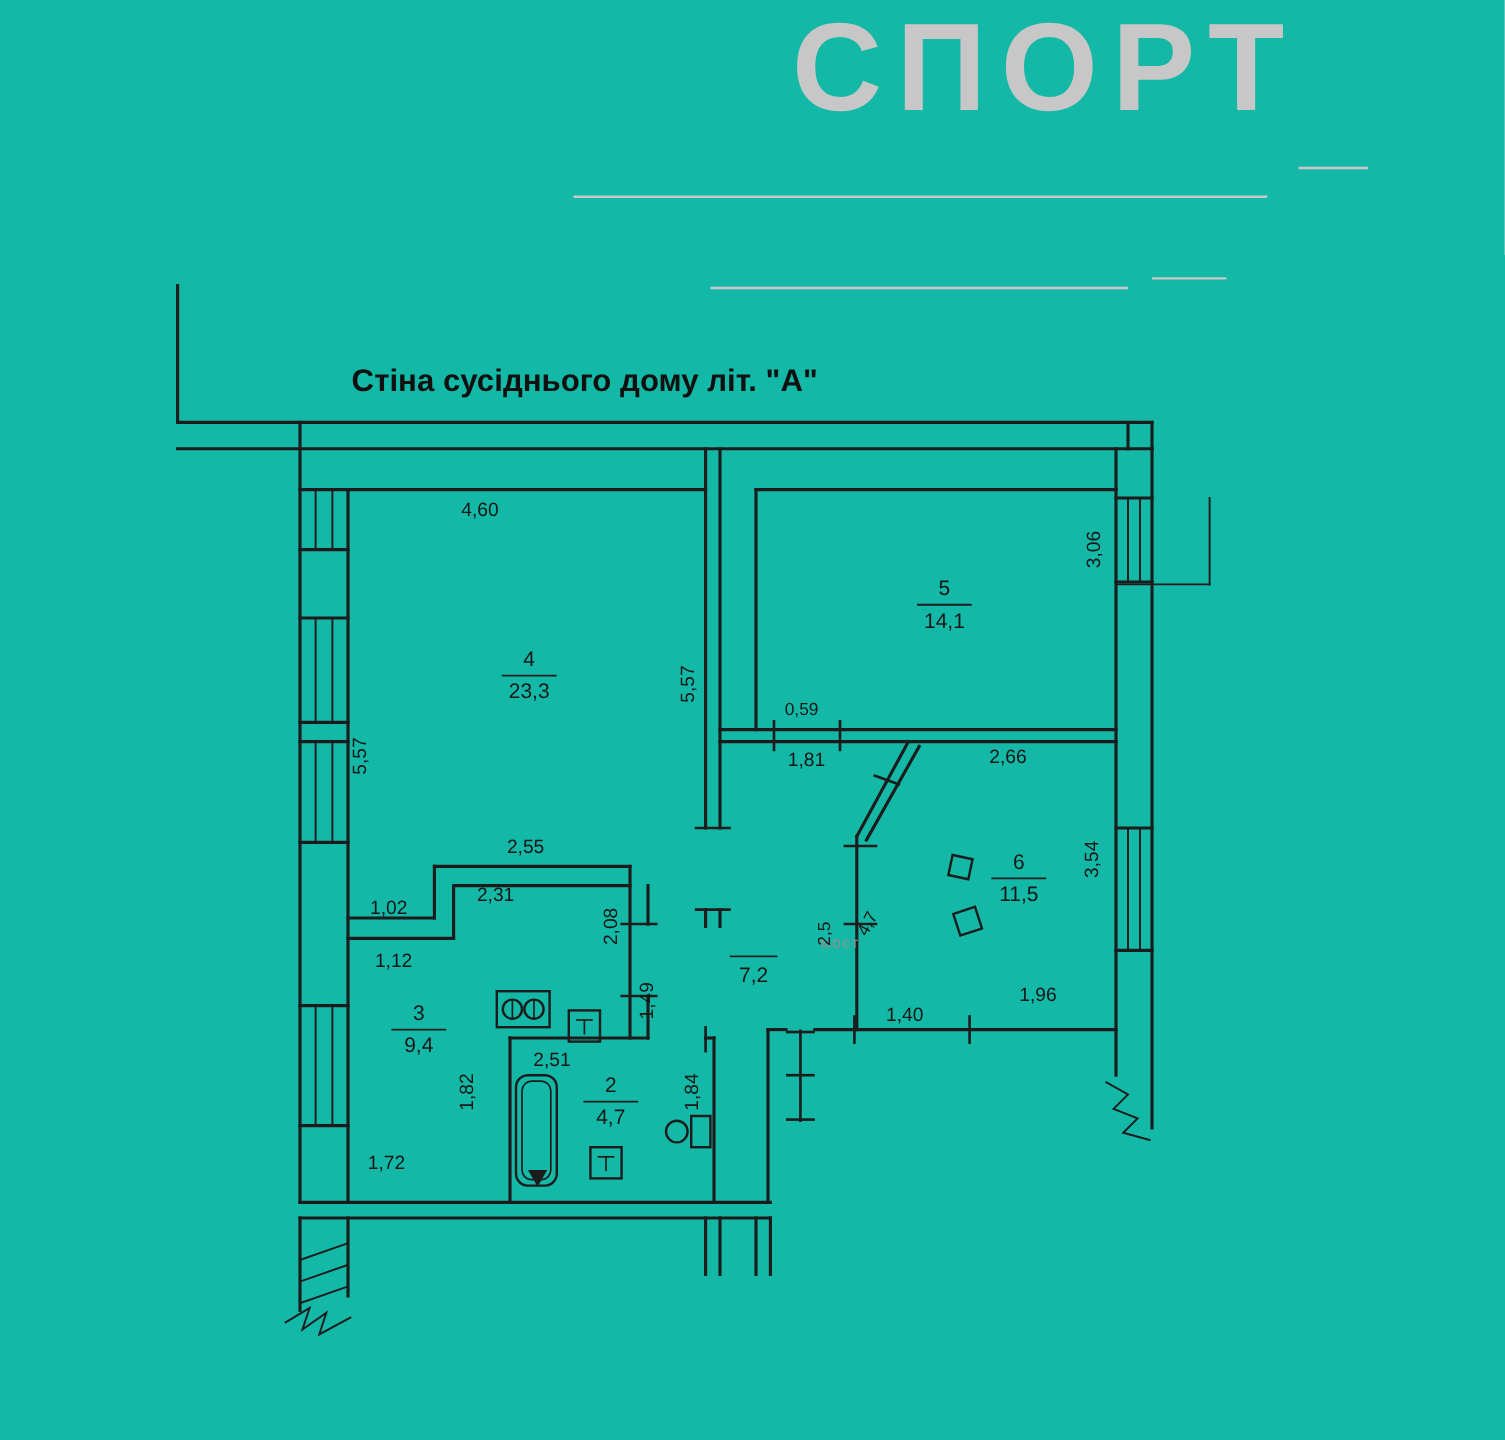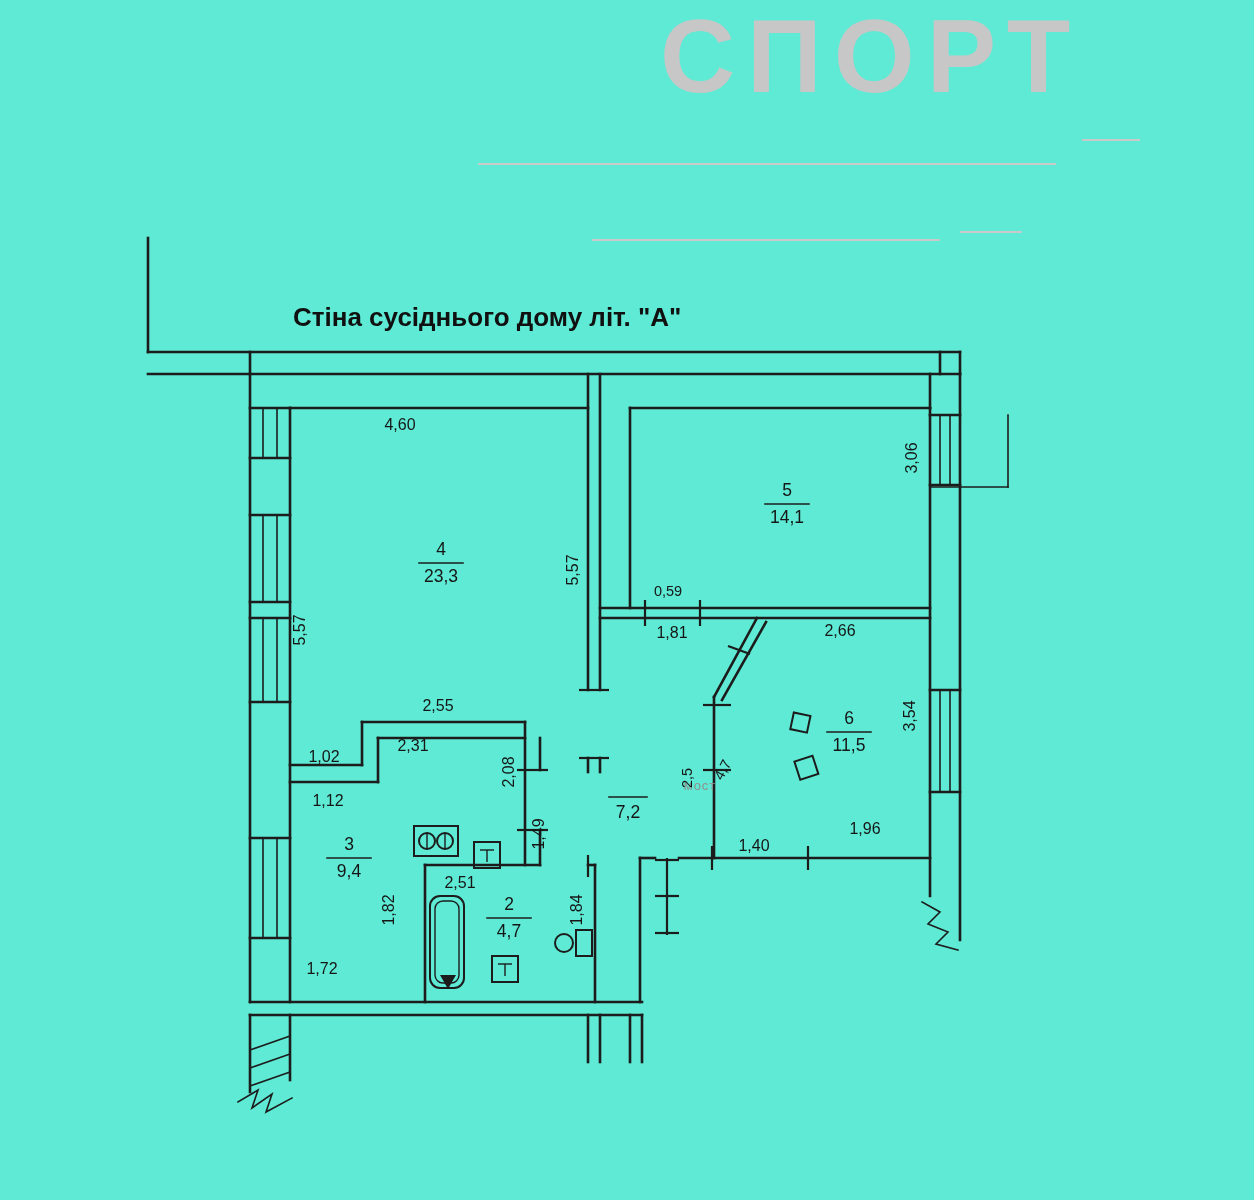--- a/index.html
+++ b/index.html
@@ -1,18 +1,18 @@
 <!DOCTYPE html>
 <html><head>
 <meta charset="utf-8">
 <style>
   html,body{margin:0;padding:0;background:#e9e9e9;}
   .page{
     width:1254px;height:1200px;position:relative;margin:0 auto;
-    background:#5eead4;overflow:hidden;
+    background:#14b8a6;overflow:hidden;
     font-family:"Liberation Sans", sans-serif;
   }
   svg{display:block;}
   svg text{fill:#161616;}
   .w{stroke:#1c1c1c;stroke-width:2.6;fill:none;stroke-linecap:square;}
   .wt{stroke:#1c1c1c;stroke-width:1.6;fill:none;stroke-linecap:square;}
   .tick{stroke:#1c1c1c;stroke-width:2.2;fill:none;}
   .fx{stroke:#1c1c1c;stroke-width:2;fill:none;}
   .fx-thin{stroke:#1c1c1c;stroke-width:1.4;fill:none;}
   .ghost-line{stroke:#c9c9c9;stroke-width:2;fill:none;}

